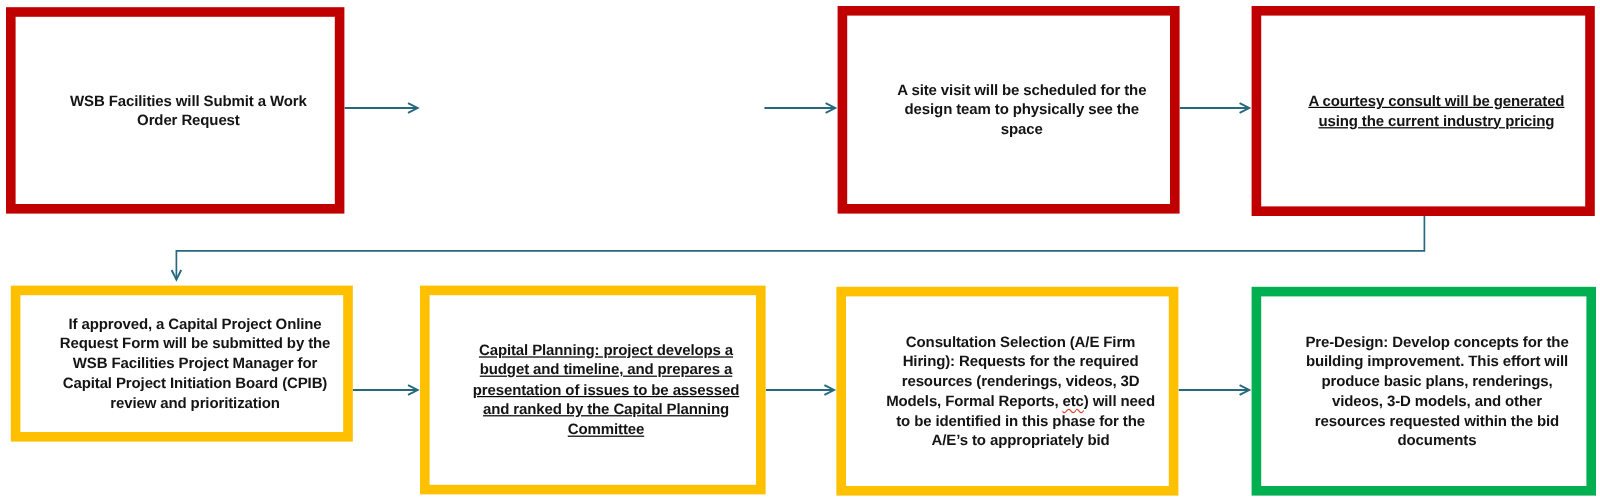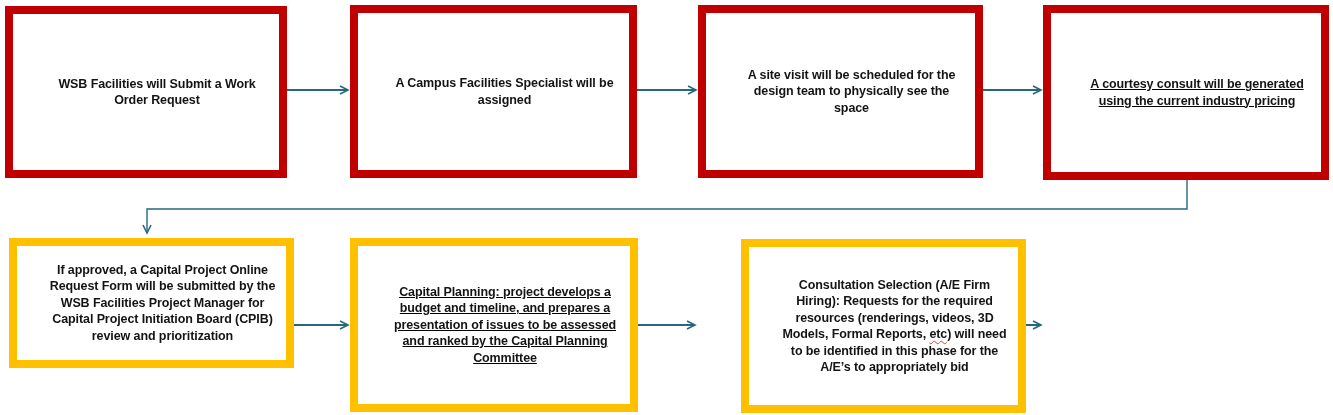--- a/index.html
+++ b/index.html
@@ -70,38 +70,38 @@
     <path d="M1187,180 L1187,209 L147,209 L147,233" fill="none" stroke="currentColor" stroke-width="1.4" marker-end="url(#chevron)"></path>
     <line x1="290" y1="325" x2="348" y2="325" stroke="currentColor" stroke-width="1.8" marker-end="url(#chevron)"></line>
     <line x1="638" y1="325" x2="695" y2="325" stroke="currentColor" stroke-width="1.8" marker-end="url(#chevron)"></line>
     <line x1="982" y1="325" x2="1041" y2="325" stroke="currentColor" stroke-width="1.8" marker-end="url(#chevron)"></line>
   </svg>
 
   <div class="step s1" style="border-color: rgb(192, 0, 0);">
     <div class="step-text">WSB Facilities will Submit a Work Order Request</div>
   </div>
 
-  <div class="step s2" style="border-color: rgb(192, 0, 0);">
-    <div class="step-text">A Campus Facilities Specialist will be assigned</div>
-  </div>
 
   <div class="step s3" style="border-color: rgb(192, 0, 0);">
     <div class="step-text">A site visit will be scheduled for the design team to physically see the space</div>
   </div>
 
   <div class="step s4" style="border-color: rgb(192, 0, 0);">
     <div class="step-text">A courtesy consult will be generated using the current industry pricing</div>
   </div>
 
   <div class="step s5" style="border-color: rgb(255, 192, 0);">
     <div class="step-text">If approved, a Capital Project Online Request Form will be submitted by the WSB Facilities Project Manager for Capital Project Initiation Board (CPIB) review and  prioritization</div>
   </div>
 
   <div class="step s6" style="border-color: rgb(255, 192, 0); text-decoration: underline;">
     <div class="step-text">Capital Planning: project develops a budget and timeline, and prepares a presentation of issues to be assessed and ranked by the Capital Planning Committee</div>
   </div>
 
-  <div class="step s7" style="border-color: rgb(255, 192, 0); margin-left: 44px;">
+  <div class="step s7" style="border-color: rgb(255, 192, 0);">
     <div class="step-text"><span>Consultation Selection (A/E Firm Hiring): Requests for the required resources (renderings, videos, 3D Models, Formal Reports, </span><span class="misspelled">etc</span><span>) will need to be identified in this phase for the A/E’s to appropriately bid</span></div>
   </div>
 
+  <div class="step s8" style="border-color: rgb(0, 176, 80);">
+    <div class="step-text">Pre-Design: Develop concepts for the building improvement. This effort will produce basic plans, renderings, videos, 3-D models, and other resources requested within the bid documents</div>
+  </div>
 
 </div>
 
 </body></html>

